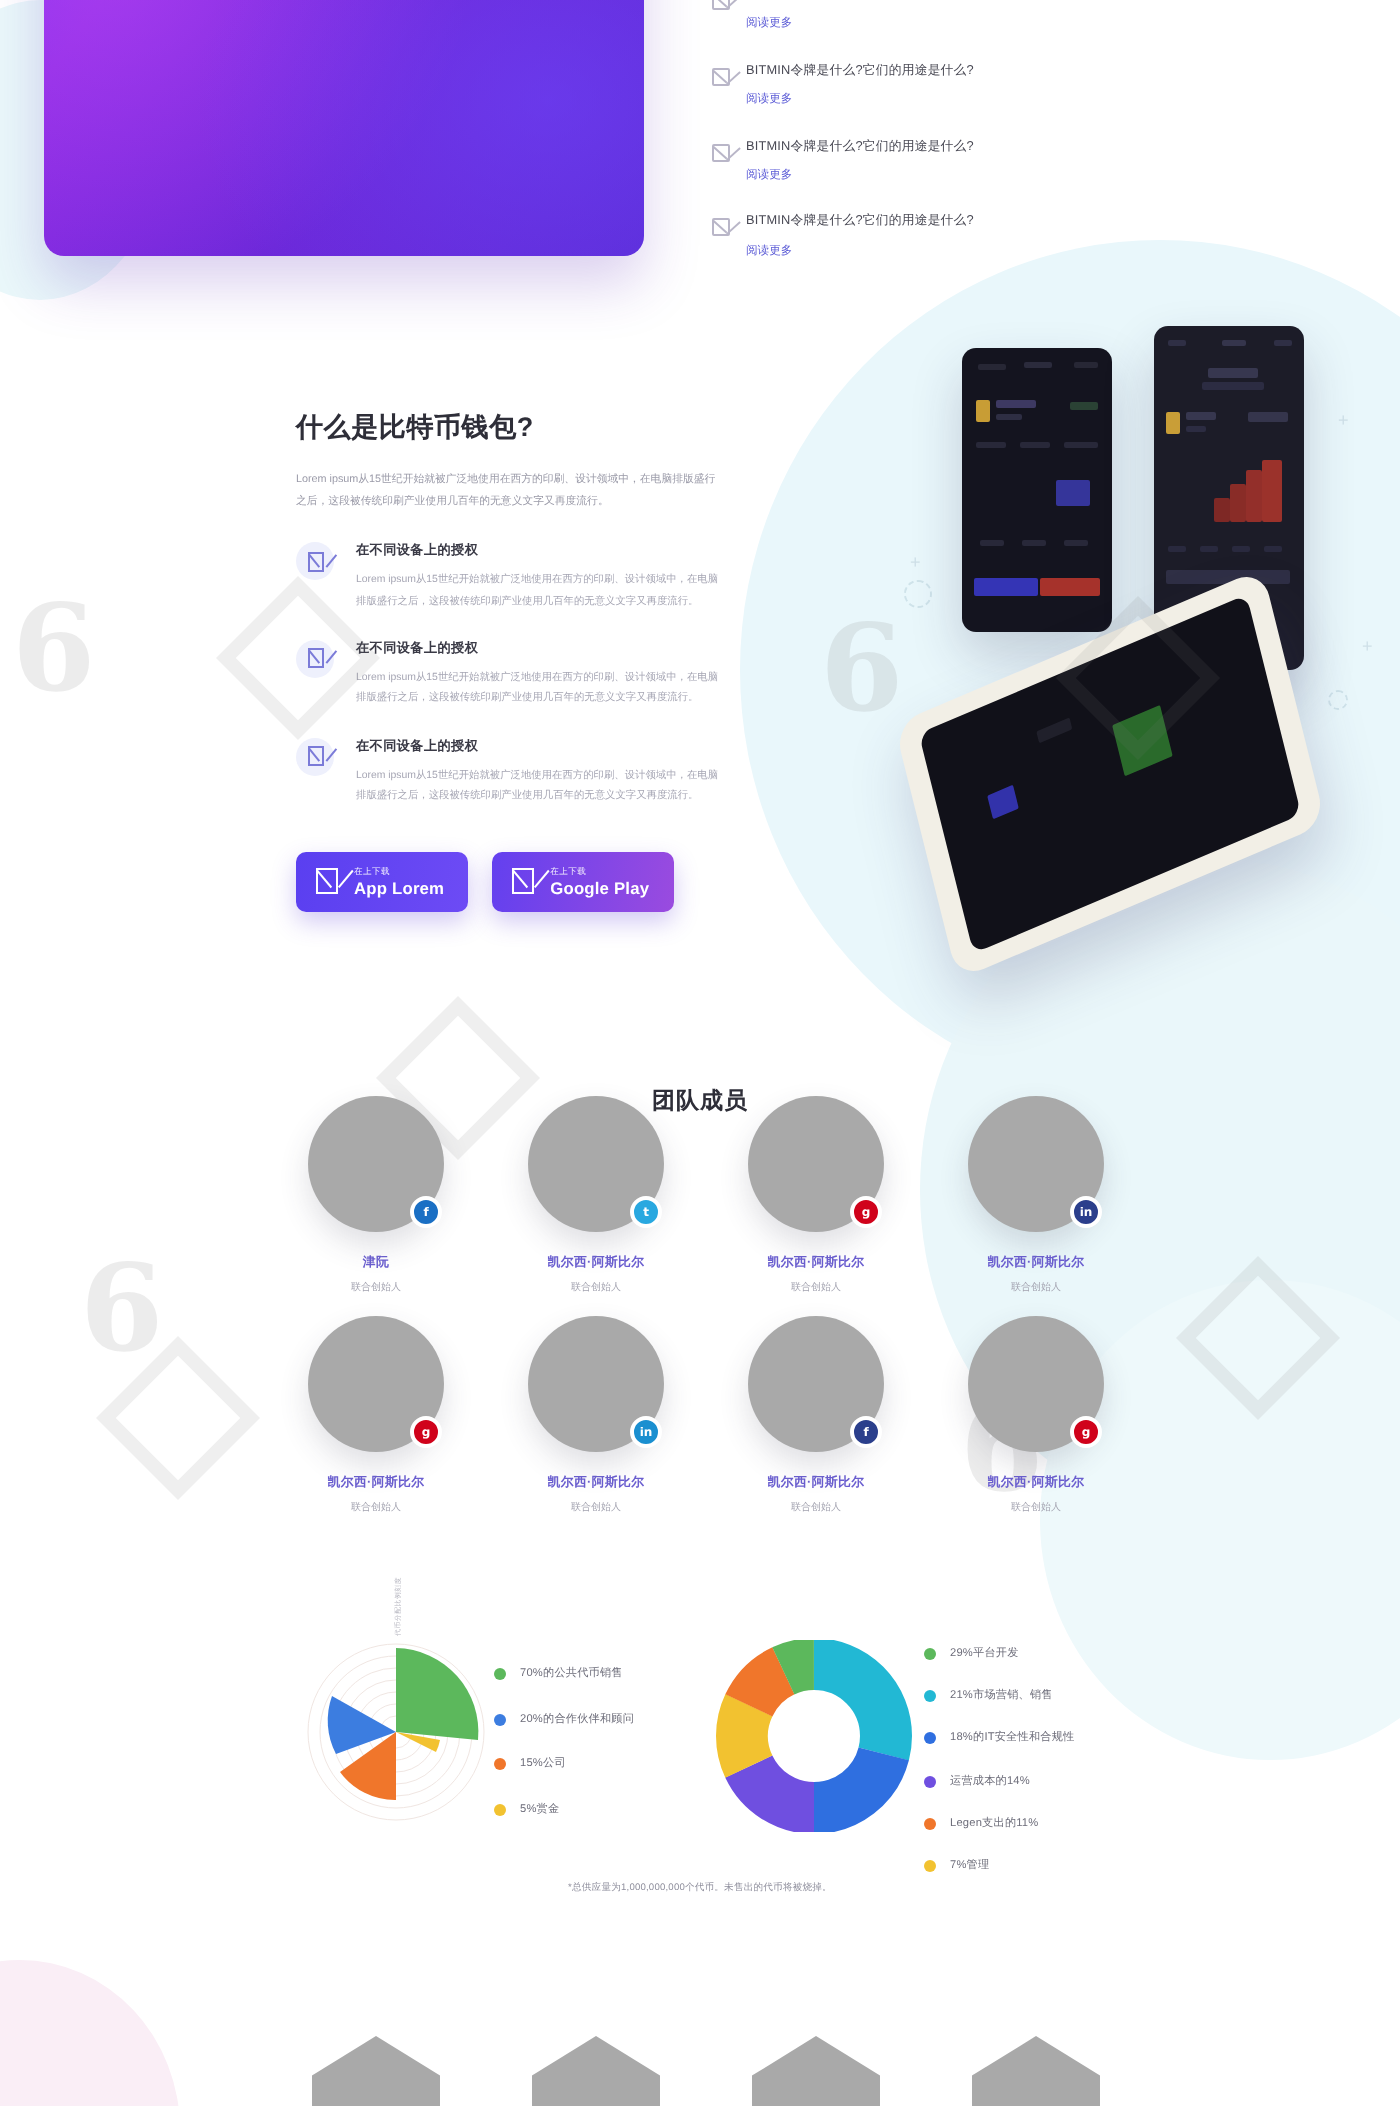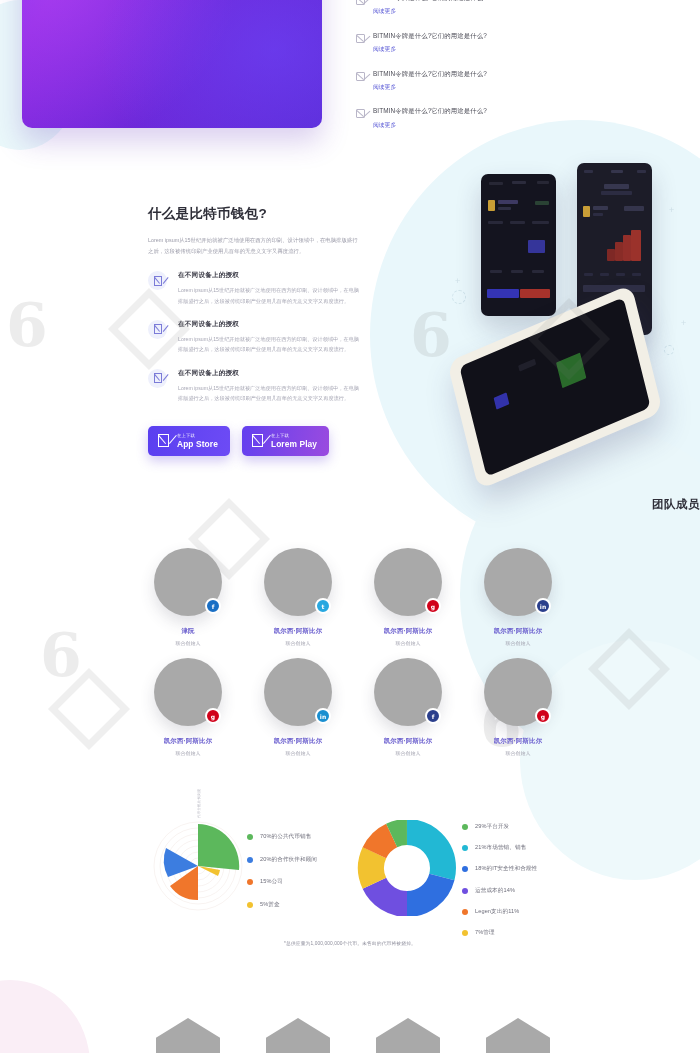--- a/index.html
+++ b/index.html
@@ -97,21 +97,21 @@
   }
   .iso-body { position:absolute; inset:0; background:#f2efe6; border-radius:14px;
               box-shadow:0 16px 30px rgba(60,60,110,.22); }
   .iso-screen { position:absolute; left:11px; top:9px; right:11px; bottom:9px;
                 background:#111119; border-radius:7px; overflow:hidden; }
 
   .dot-ring { position:absolute; border:1px dashed #cfe3ea; border-radius:50%; }
   .plus { position:absolute; color:#cfe0e8; font-size:9px; }
 
   
-  .team-title { position:absolute; width:100%; top:497px; text-align:right;
+  .team-title { position:absolute; width:100%; top:543px; text-align:center;
                 font-size:11.5px; color:#2e2e38; font-weight:bold; letter-spacing:.5px; }
   .avatars { position:absolute; left:0; width:700px; }
   .row1 { top:548px; } .row2 { top:658px; }
   .av-cell { position:absolute; width:110px; text-align:center; }
   .av-wrap { position:relative; width:68px; height:68px; margin:0 auto; }
   .av { width:68px; height:68px; border-radius:50%; background:#a9a9a9;
         box-shadow:0 7px 15px rgba(60,60,90,.16); }
   .av-badge { position:absolute; right:1px; bottom:2px; width:16px; height:16px; border-radius:50%;
               border:2px solid #fff; display:flex; align-items:center; justify-content:center;
               color:#fff; font-size:6px; font-weight:bold; font-family:"DejaVu Sans", sans-serif; }
@@ -223,28 +223,28 @@
         <div class="feat-t">在不同设备上的授权</div>
         <div class="feat-b">Lorem ipsum从15世纪开始就被广泛地使用在西方的印刷、设计领域中，在电脑排版盛行之后，这段被传统印刷产业使用几百年的无意义文字又再度流行。</div>
       </div>
     </div>
 
     <div class="stores">
       <div class="store-btn store-apple">
         <span class="store-ic"></span>
         <span>
           <span class="store-sm" style="display:block">在上下载</span>
-          <span class="store-lg" style="display:block">App Store</span>
+          <span class="store-lg" style="display:block">App Lorem</span>
         </span>
       </div>
       <div class="store-btn store-google">
         <span class="store-ic"></span>
         <span>
           <span class="store-sm" style="display:block">在上下载</span>
-          <span class="store-lg" style="display:block">Lorem Play</span>
+          <span class="store-lg" style="display:block">Google Play</span>
         </span>
       </div>
     </div>
   </div>
 
   <div class="dot-ring" style="left:452px; top:290px; width:14px; height:14px;"></div>
   <div class="dot-ring" style="left:664px; top:345px; width:10px; height:10px;"></div>
   <div class="plus" style="left:455px; top:276px;">+</div>
   <div class="plus" style="left:669px; top:205px;">+</div>
   <div class="plus" style="left:681px; top:318px;">+</div>

